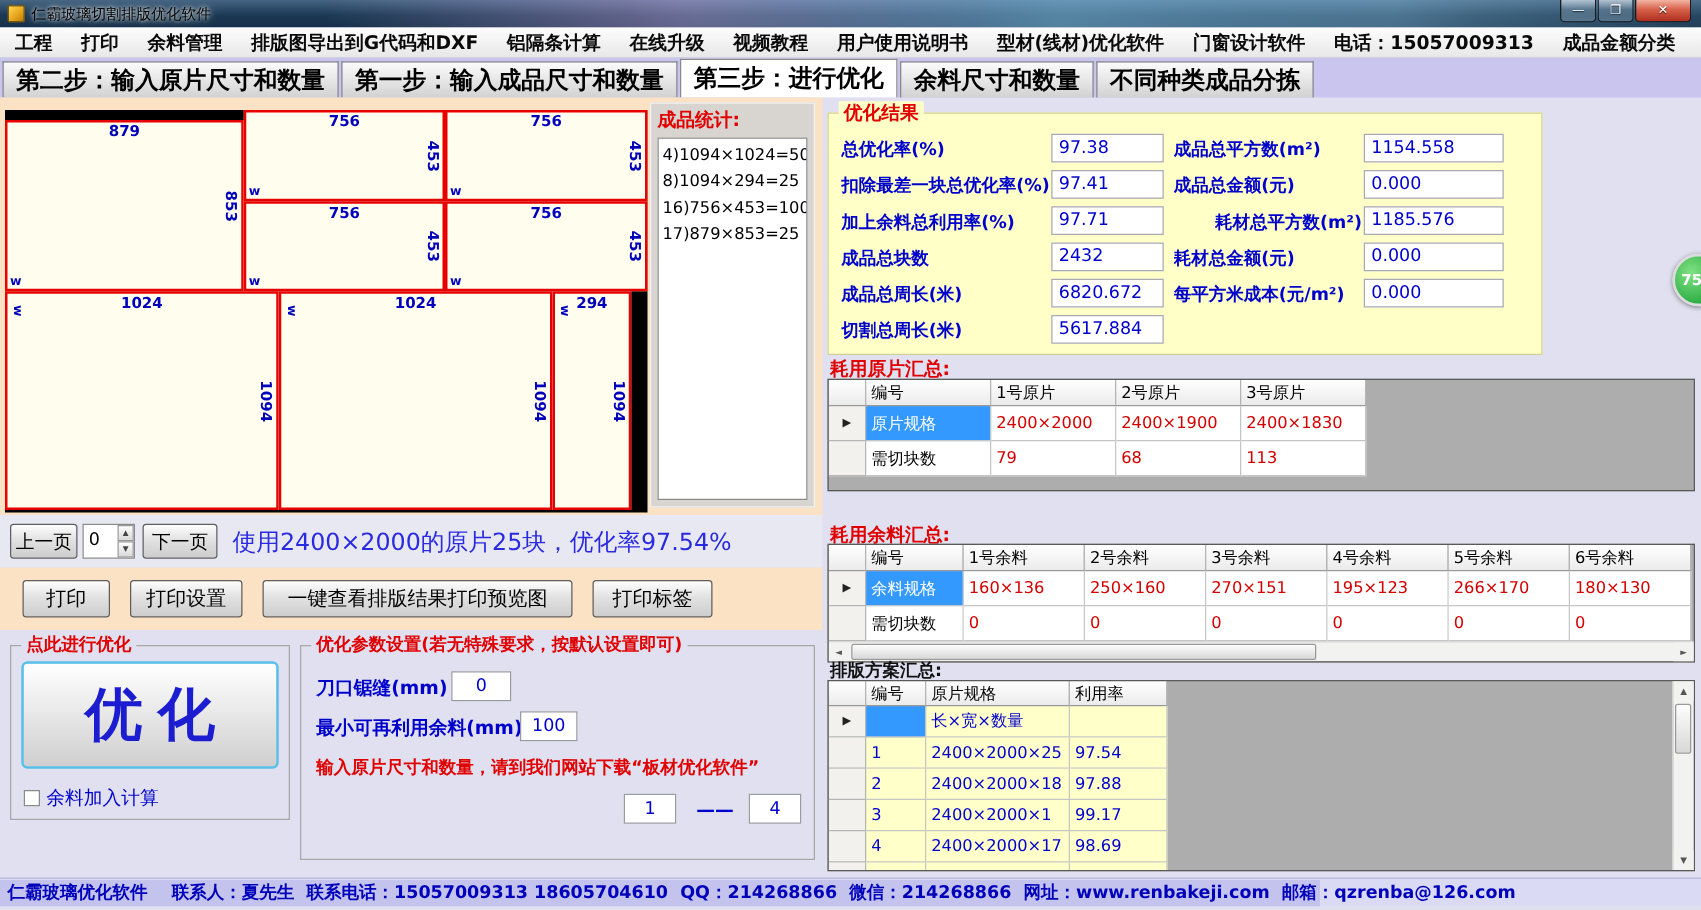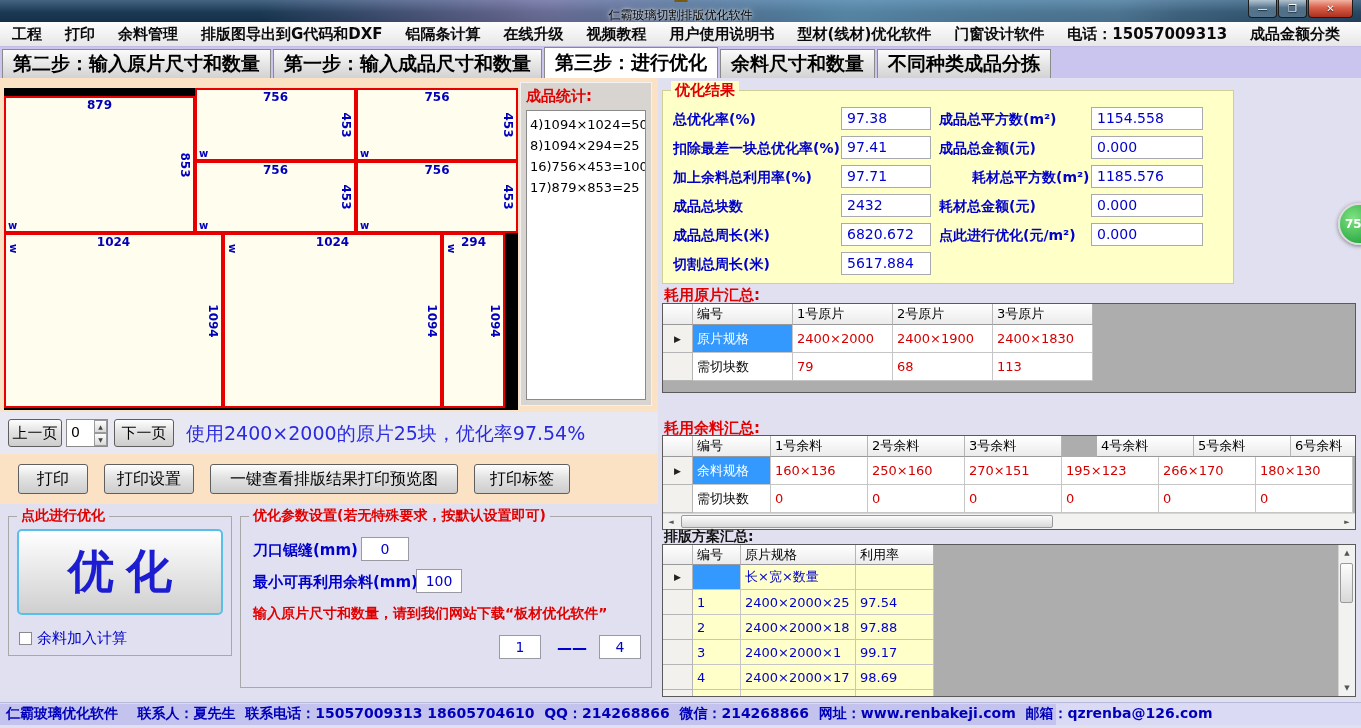--- a/index.html
+++ b/index.html
@@ -5,21 +5,21 @@
   *{margin:0;padding:0;box-sizing:border-box}
   html,body{width:1361px;height:728px}
   body{position:relative;overflow:hidden;background:#e0e0f0;font-family:"DejaVu Sans","Liberation Sans",sans-serif}
 
   
   .titlebar{position:absolute;left:0;top:0;width:1361px;height:22px;display:flex;align-items:center;gap:5px;padding:0 6px;
     background:
       radial-gradient(circle at 62% 130%, rgba(130,190,225,.55), transparent 40%),
       radial-gradient(circle at 40% -30%, rgba(205,165,225,.45), transparent 35%),
       radial-gradient(circle at 82% 40%, rgba(150,205,235,.35), transparent 30%),
-      linear-gradient(#446482,#1c3a54 55%,#152f49); flex-direction: column;}
+      linear-gradient(#446482,#1c3a54 55%,#152f49);}
   .app-icon{width:14px;height:14px;border-radius:2px;border:1px solid #7a5a10;background:linear-gradient(135deg,#ffd84e,#e8a61e 55%,#b97c08)}
   .title-text{font-size:12px;color:#000;text-shadow:0 0 3px rgba(255,255,255,.95),0 0 7px rgba(255,255,255,.7);white-space:nowrap}
   .winbtns{position:absolute;right:8px;top:0;display:flex;gap:1px}
   .winbtn{width:29px;height:18px;border:1px solid #1c1c1c;border-top:none;border-radius:0 0 4px 4px;display:flex;align-items:center;justify-content:center;
     color:#fff;font-size:10px;text-shadow:0 1px 1px rgba(0,0,0,.8);
     background:linear-gradient(rgba(255,255,255,.55),rgba(255,255,255,.12) 45%,rgba(170,195,215,.3))}
   .winbtn.close{width:45px;background:linear-gradient(#f2b4a2,#d8604a 45%,#ad2f1e)}
 
   
   .menubar{position:absolute;left:0;top:22px;width:1361px;height:25px;background:linear-gradient(#fdfdfd,#e7e7e7);border-bottom:1px solid #c4bce2;display:flex;align-items:center;gap:23px;padding:0 12px}
@@ -265,21 +265,21 @@
       <div class="res-label" style="left: 10px; top: 165px; width: 170px;">切割总周长(米)</div>
       <div class="res-input" style="left: 178px; top: 161px; width: 90px;">5617.884</div>
       <div class="res-label" style="left: 276px; top: 20px; width: 150px;">成品总平方数(m²)</div>
       <div class="res-input" style="left: 428px; top: 16px; width: 112px;">1154.558</div>
       <div class="res-label" style="left: 276px; top: 49px; width: 150px;">成品总金额(元)</div>
       <div class="res-input" style="left: 428px; top: 45px; width: 112px;">0.000</div>
       <div class="res-label" style="left: 276px; top: 78px; width: 150px; margin-left: 33px;">耗材总平方数(m²)</div>
       <div class="res-input" style="left: 428px; top: 74px; width: 112px;">1185.576</div>
       <div class="res-label" style="left: 276px; top: 107px; width: 150px;">耗材总金额(元)</div>
       <div class="res-input" style="left: 428px; top: 103px; width: 112px;">0.000</div>
-      <div class="res-label" style="left: 276px; top: 136px; width: 150px;">点此进行优化(元/m²)</div>
+      <div class="res-label" style="left: 276px; top: 136px; width: 150px;">每平方米成本(元/m²)</div>
       <div class="res-input" style="left: 428px; top: 132px; width: 112px;">0.000</div>
     </div>
 </div>
 
 <div class="sec-label red" style="left:664px;top:286px">耗用原片汇总:</div>
 <div class="tframe" id="table1" style="left:662px;top:303px;width:694px;height:90px">
     <div class="dg-row">
       <div class="dg-cell dg-head" style="width: 30px; height: 21px;"></div>
       <div class="dg-cell dg-head" style="width: 100px; height: 21px;">编号</div>
       <div class="dg-cell dg-head" style="width: 100px; height: 21px;">1号原片</div>
@@ -303,21 +303,21 @@
   </div>
 
 <div class="sec-label red" style="left:664px;top:419px">耗用余料汇总:</div>
 <div class="tframe" id="table2" style="left:662px;top:435px;width:694px;height:95px">
     <div class="dg-row">
       <div class="dg-cell dg-head" style="width: 30px; height: 21px;"></div>
       <div class="dg-cell dg-head" style="width: 78px; height: 21px;">编号</div>
       <div class="dg-cell dg-head" style="width: 97px; height: 21px;">1号余料</div>
       <div class="dg-cell dg-head" style="width: 97px; height: 21px;">2号余料</div>
       <div class="dg-cell dg-head" style="width: 97px; height: 21px;">3号余料</div>
-      <div class="dg-cell dg-head" style="width: 97px; height: 21px; margin-left: 35px;">4号余料</div>
+      <div class="dg-cell dg-head" style="width: 97px; height: 21px;">4号余料</div>
       <div class="dg-cell dg-head" style="width: 97px; height: 21px;">5号余料</div>
       <div class="dg-cell dg-head" style="width: 97px; height: 21px;">6号余料</div>
     </div>
     <div class="dg-row">
       <div class="dg-cell dg-sel" style="width: 30px; height: 28px;">▶</div>
       <div class="dg-cell dg-selected" style="width: 78px; height: 28px;">余料规格</div>
       <div class="dg-cell c-red" style="width: 97px; height: 28px;">160×136</div>
       <div class="dg-cell c-red" style="width: 97px; height: 28px;">250×160</div>
       <div class="dg-cell c-red" style="width: 97px; height: 28px;">270×151</div>
       <div class="dg-cell c-red" style="width: 97px; height: 28px;">195×123</div>

